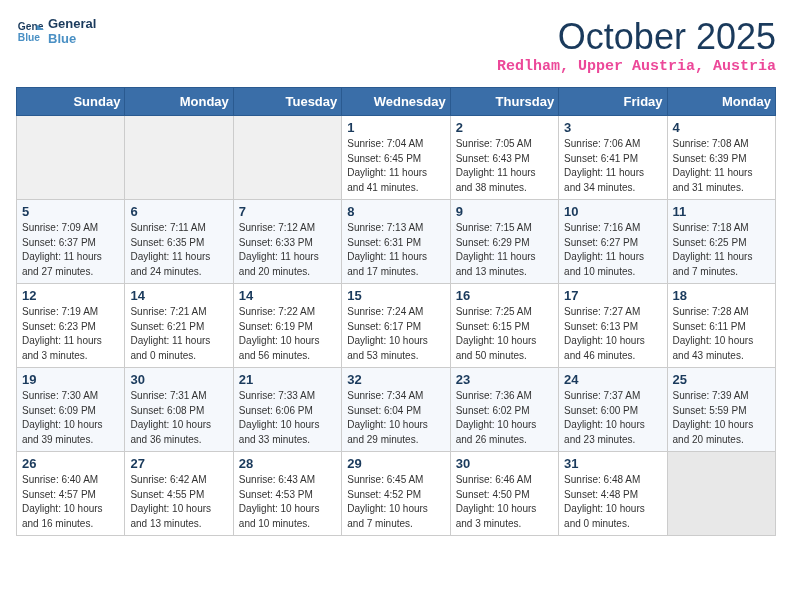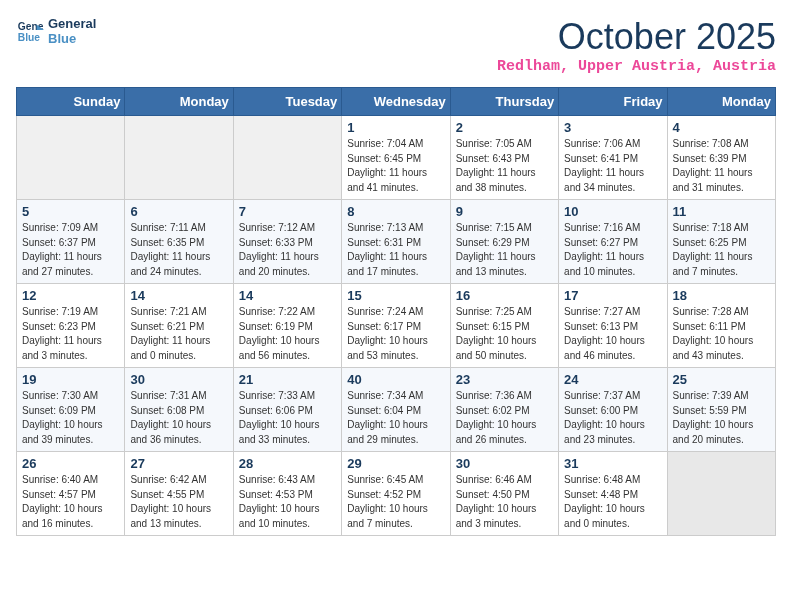--- a/index.html
+++ b/index.html
@@ -210,21 +210,21 @@
         </td>
         <td>
           <div class="day-number">30</div>
           <div class="day-info">Sunrise: 7:31 AM<br>Sunset: 6:08 PM<br>Daylight: 10 hours and 36 minutes.</div>
         </td>
         <td>
           <div class="day-number">21</div>
           <div class="day-info">Sunrise: 7:33 AM<br>Sunset: 6:06 PM<br>Daylight: 10 hours and 33 minutes.</div>
         </td>
         <td>
-          <div class="day-number">40</div>
+          <div class="day-number">32</div>
           <div class="day-info">Sunrise: 7:34 AM<br>Sunset: 6:04 PM<br>Daylight: 10 hours and 29 minutes.</div>
         </td>
         <td>
           <div class="day-number">23</div>
           <div class="day-info">Sunrise: 7:36 AM<br>Sunset: 6:02 PM<br>Daylight: 10 hours and 26 minutes.</div>
         </td>
         <td>
           <div class="day-number">24</div>
           <div class="day-info">Sunrise: 7:37 AM<br>Sunset: 6:00 PM<br>Daylight: 10 hours and 23 minutes.</div>
         </td>

